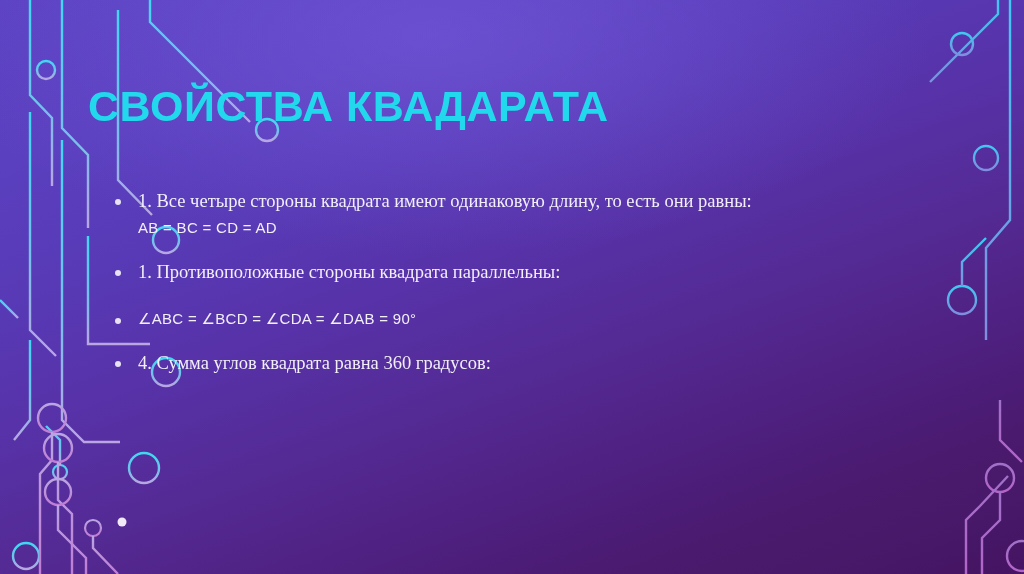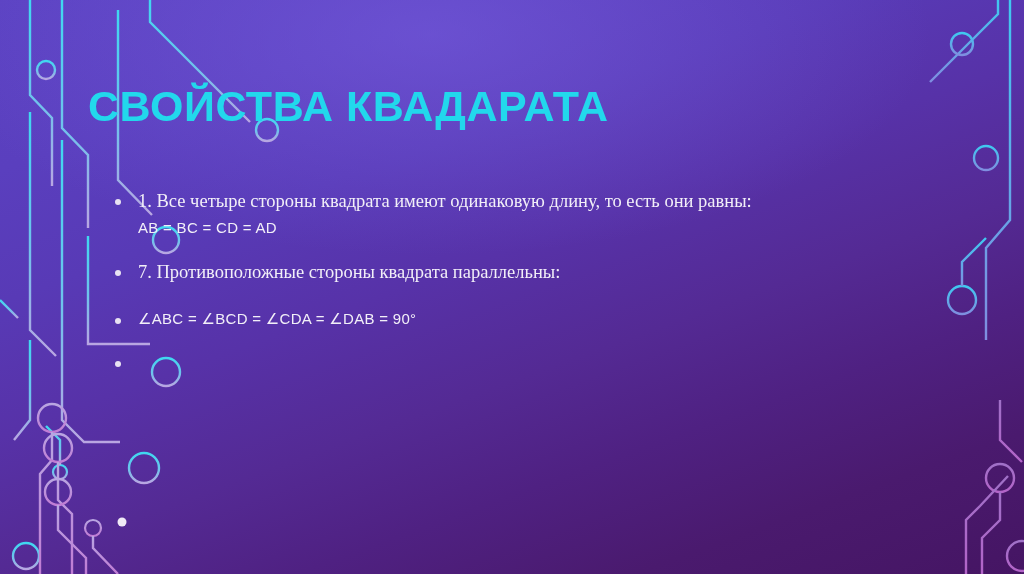--- a/index.html
+++ b/index.html
@@ -191,26 +191,27 @@
   <div class="body-list">
 
     <div class="bullet-block">
       <span class="dot"></span>
       <p class="line-main">1. Все четыре стороны квадрата имеют одинаковую длину, то есть они равны:</p>
       <p class="line-sub">AB = BC = CD = AD</p>
     </div>
 
     <div class="bullet-block">
       <span class="dot"></span>
-      <p class="line-main">7. Противоположные стороны квадрата параллельны:</p>
+      <p class="line-main">1. Противоположные стороны квадрата параллельны:</p>
     </div>
 
     <div class="bullet-block">
       <span class="dot"></span>
       <p class="line-sub">∠ABC = ∠BCD = ∠CDA = ∠DAB = 90°</p>
     </div>
 
     <div class="bullet-block">
       <span class="dot"></span>
+      <p class="line-main">4. Сумма углов квадрата равна 360 градусов:</p>
     </div>
 
   </div>
 </div>
 
 </body></html>

